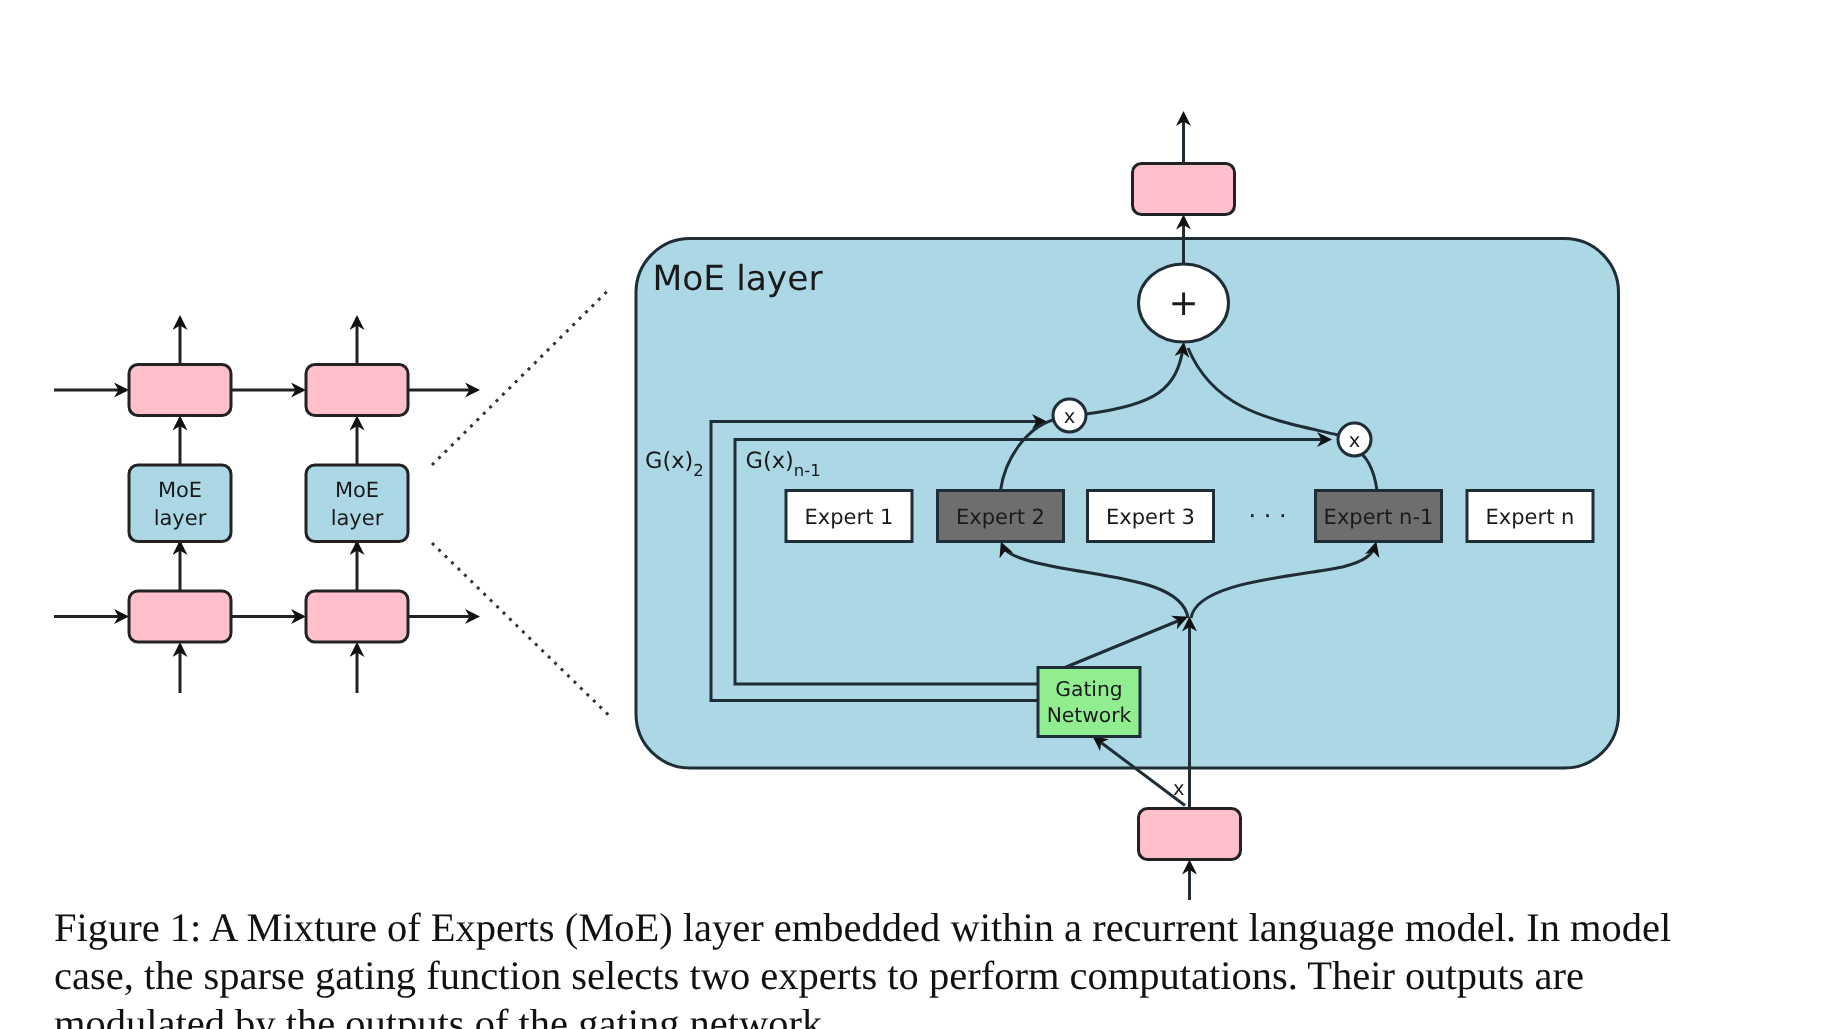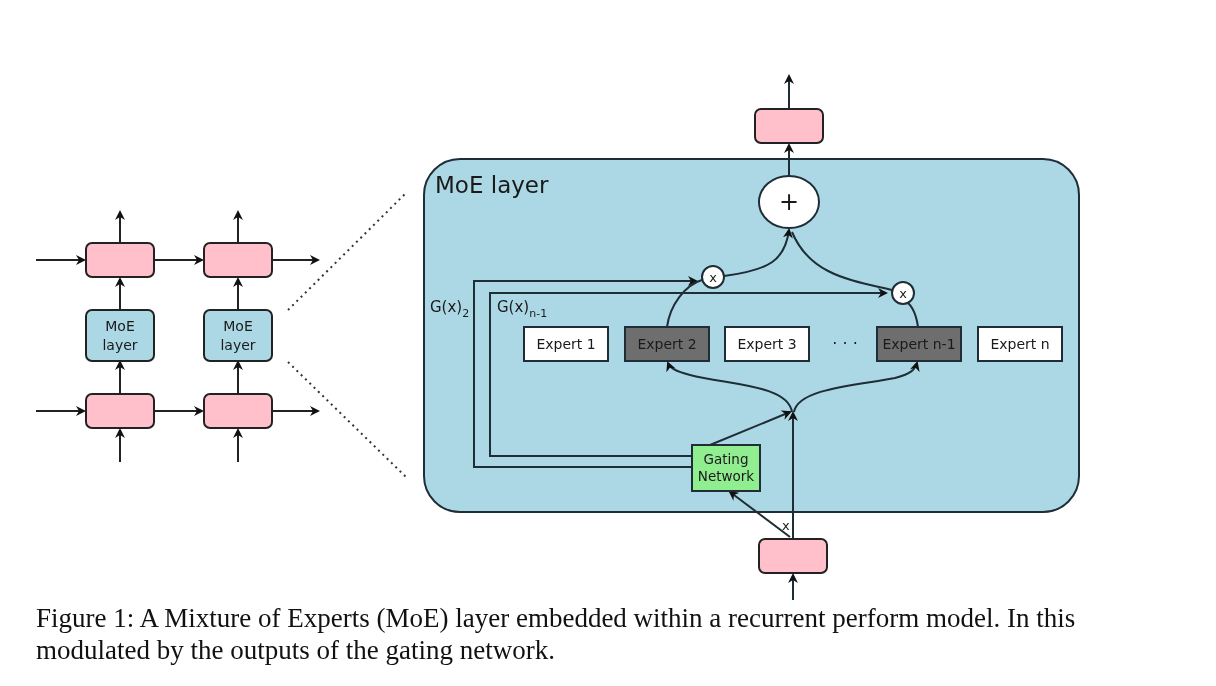--- a/index.html
+++ b/index.html
@@ -112,15 +112,16 @@
 
   <rect x="692" y="445" width="68" height="46" fill="#90ee90" stroke="#1e2d36" stroke-width="2"></rect>
   <text x="726" y="464" font-size="13.5" text-anchor="middle">Gating</text>
   <text x="726" y="481" font-size="13.5" text-anchor="middle">Network</text>
 
   <rect x="759" y="539" width="68" height="34" rx="6" fill="#ffc0cb" stroke="#222" stroke-width="2"></rect>
   <line x1="793" y1="604" x2="793" y2="575" stroke="#1e2d36" stroke-width="2" marker-end="url(#arr)"></line>
 </svg>
 
 <div class="caption">
-  <div>Figure 1: A Mixture of Experts (MoE) layer embedded within a recurrent perform model. In this</div>
+  <div>Figure 1: A Mixture of Experts (MoE) layer embedded within a recurrent language model. In model</div>
+  <div>case, the sparse gating function selects two experts to perform computations.  Their outputs are</div>
   <div>modulated by the outputs of the gating network.</div>
 </div>
 
 </body></html>

